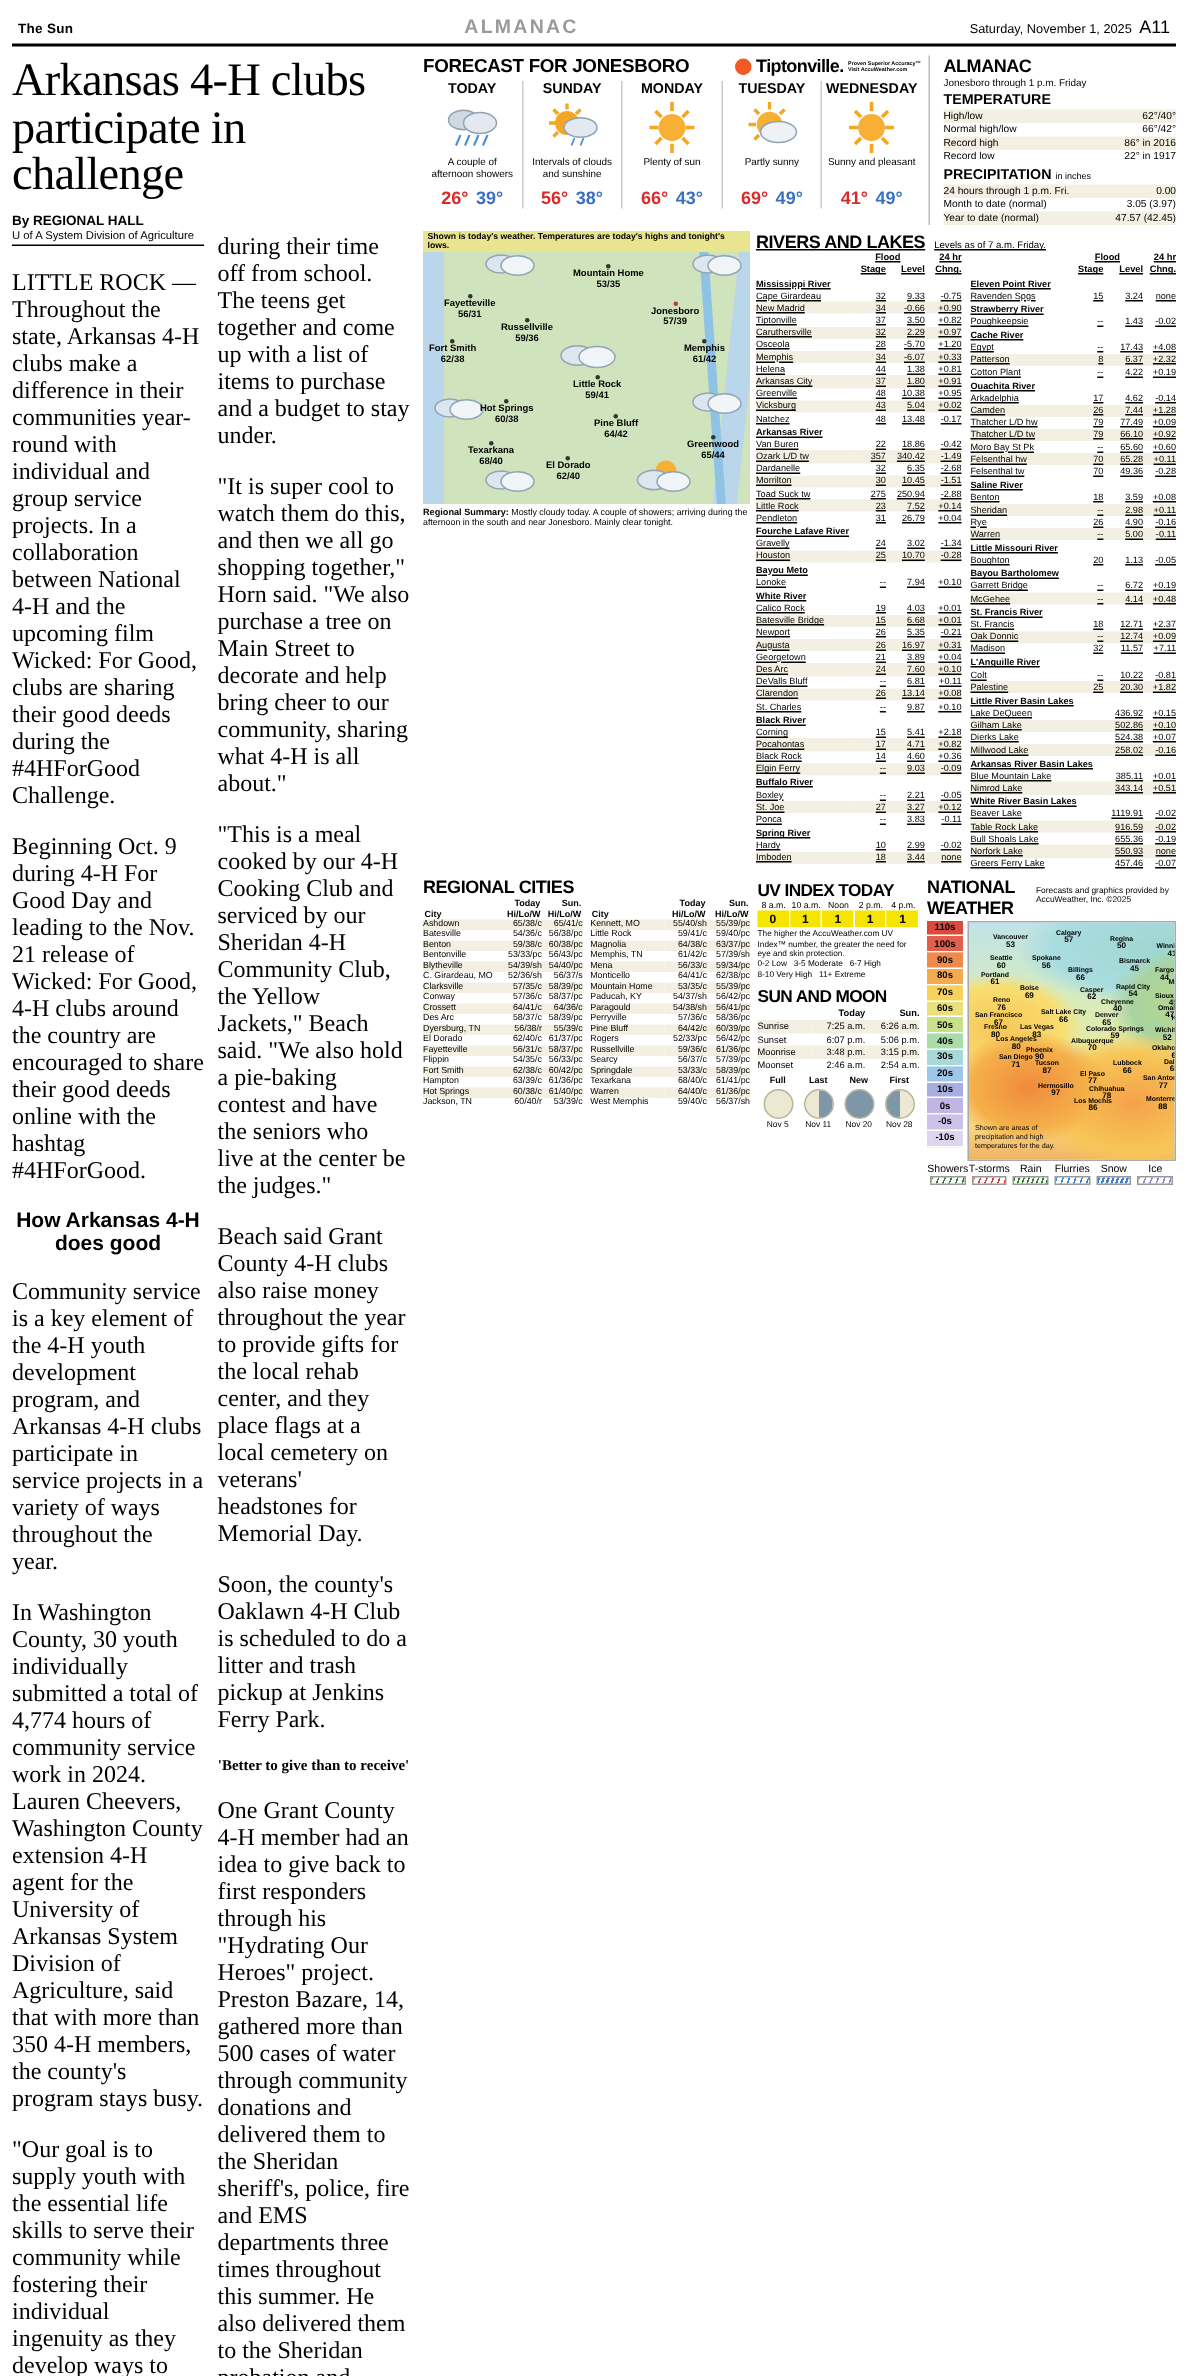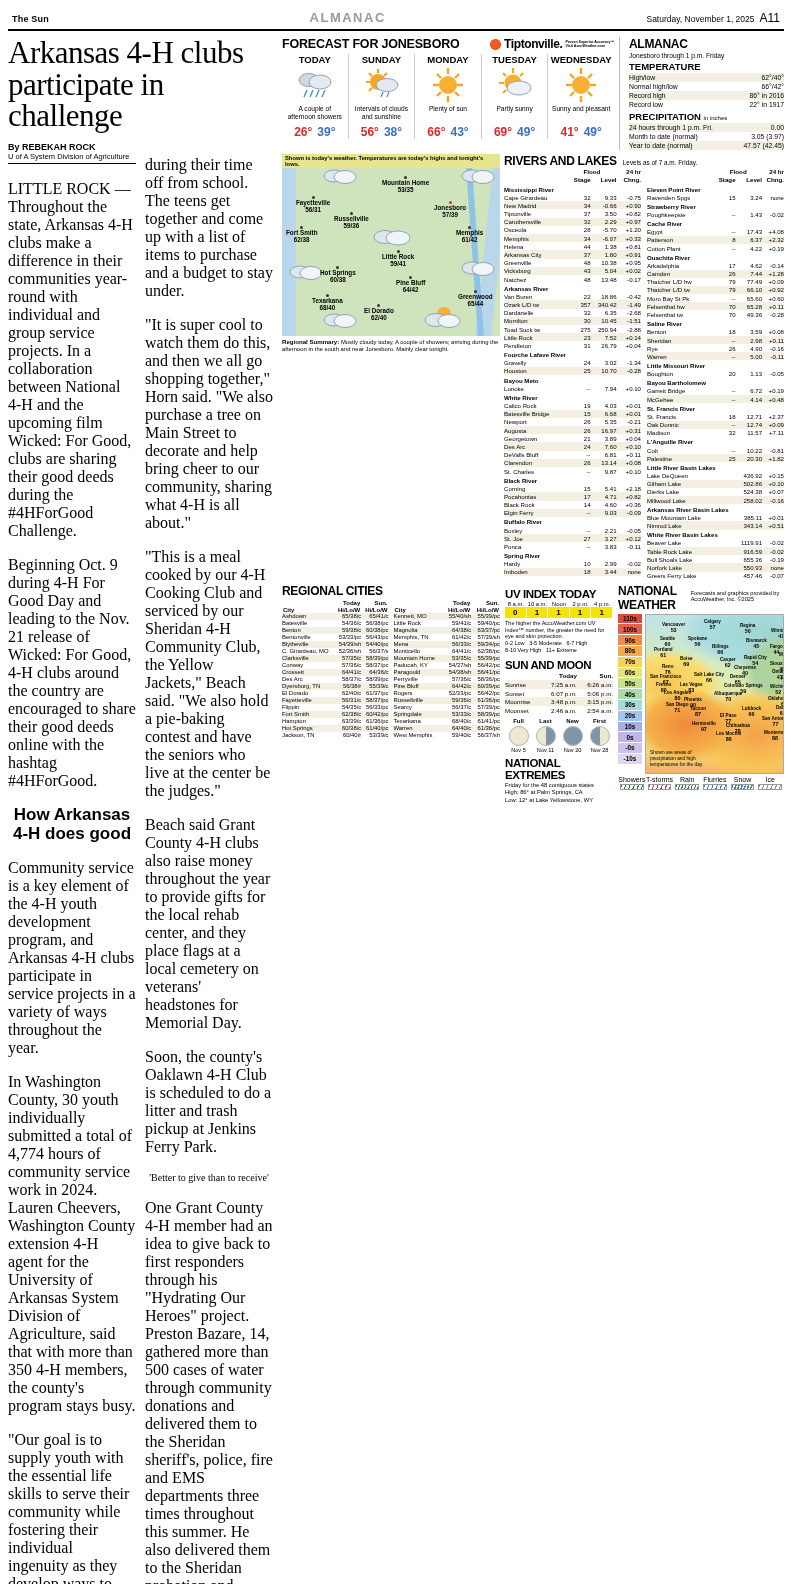--- a/index.html
+++ b/index.html
@@ -29,23 +29,23 @@
 
   
   h1.lead {
     font-family:"Liberation Serif", serif;
     font-size:31px; line-height:1.02; font-weight:normal; margin:0 0 8px 0;
     letter-spacing:-.5px;
   }
   .byline { font-family:"Liberation Sans", sans-serif; font-size:9px; font-weight:bold; margin-top:2px; }
   .byline-sub { font-family:"Liberation Sans", sans-serif; font-size:7.5px; border-bottom:1px solid #000;
      padding-bottom:2px; margin-bottom:4px; }
-  .subhead { font-family:"Liberation Sans", sans-serif; font-weight:bold; font-size:17px;
+  .subhead { font-family:"Liberation Sans", sans-serif; font-weight:bold; font-size:14px;
      text-align:center; line-height:1.1; margin:6px 0 4px 0; }
-  .subhead2 { font-family:"Liberation Serif", serif; font-weight:normal; font-size:10px;
+  .subhead2 { font-family:"Liberation Serif", serif; font-weight:bold; font-size:10px;
      text-align:center; line-height:1.1; margin:6px 0 4px 0; font-style:normal;}
   .wx-top { display:flex; gap:4px; }
   .fc-box { flex:1 1 auto; border-right:1px solid #bbb; padding-right:5px; }
   .fc-head { display:flex; align-items:center; justify-content:space-between; }
   .fc-title { font-family:"Liberation Sans", sans-serif; font-weight:bold; font-size:12.5px; letter-spacing:-.2px;}
   .acc { display:flex; align-items:center; gap:3px; }
   .acc-sun { width:11px; height:11px; border-radius:50%; background:#f15a24; position:relative;}
   .acc-sun:before{content:"";position:absolute;inset:-2px;border-radius:50%;
      background:radial-gradient(circle,#f15a24 48%,transparent 50%);}
   .acc-name { font-family:"Liberation Sans", sans-serif; font-weight:bold; font-size:12px; letter-spacing:-.4px;}
@@ -79,21 +79,21 @@
   .ar-map { position:relative; width:218px; height:168px; background:#cfe3bd; overflow:hidden; }
   .ar-map .water { position:absolute; background:#b9d6ea; }
   .citylab { position:absolute; font-family:"Liberation Sans", sans-serif; font-weight:bold;
      font-size:6.3px; line-height:1.1; text-align:center; white-space:nowrap;}
   .citylab .dot { display:block; width:3px;height:3px;background:#333;border-radius:50%;
      margin:0 auto 1px;}
   .cloudicon { position:absolute; }
   .regsum { font-family:"Liberation Sans", sans-serif; font-size:5.9px; line-height:1.25; margin-top:2px;}
   .regsum b { font-size:6.1px; }
 
-  .riv { flex:1 1 auto; }
+  .riv { flex:1 1 auto;text-decoration:underline; }
   .riv h3 { font-family:"Liberation Sans", sans-serif; font-size:12px; margin:0; letter-spacing:-.3px;}
   .riv .lvl { font-family:"Liberation Sans", sans-serif; font-size:6.4px; margin:1px 0 1px;}
   .riv-cols { display:flex; gap:6px; }
   .riv-col { flex:1 1 0; }
   .riv table { width:100%; border-collapse:collapse; font-family:"Liberation Sans", sans-serif; font-size:6.1px;}
   .riv th { font-size:6.2px; text-align:right; font-weight:bold; padding:0 0 1px; }
   .riv th.l { text-align:left; }
   .riv td { padding:.6px 0; }
   .riv td.n { text-align:right; }
   .riv tr.sh td { background:#f3efe2; }
@@ -165,21 +165,21 @@
       <span>Saturday, November 1, 2025</span><span class="pg">A11</span>
     </div>
   </div>
 
   <div class="top-area">
 
     <div class="col-left">
       <h1 class="lead">Arkansas 4-H clubs participate in challenge</h1>
       <div style="display:flex;gap:9px;">
         <div style="width:128px;flex:0 0 128px;">
-          <div class="byline">By REBEKAH ROCK</div>
+          <div class="byline">By REGIONAL HALL</div>
           <div class="byline-sub">U of A System Division of Agriculture</div>
           <p>LITTLE ROCK — Throughout the state, Arkansas 4-H clubs make a difference in their communities year-round with individual and group service projects. In a collaboration between National 4-H and the upcoming film Wicked: For Good, clubs are sharing their good deeds during the #4HForGood Challenge.</p>
           <p>Beginning Oct. 9 during 4-H For Good Day and leading to the Nov. 21 release of Wicked: For Good, 4-H clubs around the country are encouraged to share their good deeds online with the hashtag #4HForGood.</p>
           <div class="subhead">How Arkansas 4-H does good</div>
           <p>Community service is a key element of the 4-H youth development program, and Arkansas 4-H clubs participate in service projects in a variety of ways throughout the year.</p>
           <p>In Washington County, 30 youth individually submitted a total of 4,774 hours of community service work in 2024. Lauren Cheevers, Washington County extension 4-H agent for the University of Arkansas System Division of Agriculture, said that with more than 350 4-H members, the county's program stays busy.</p>
           <p>"Our goal is to supply youth with the essential life skills to serve their community while fostering their individual ingenuity as they develop ways to meet those needs," Cheevers said. "From ages 5 to 19, there is always a way for our members to give back."</p>
 
         </div>
         <div style="width:128px;flex:0 0 128px;padding-top:0;">
@@ -1262,26 +1262,20 @@
                   <div>Nov 20</div>
                 </div>
               <div class="moon">
                   <div class="ph">First</div>
                   <div class="disc" style="background:linear-gradient(90deg,#7d96a8 50%,#ece9d2 50%);"></div>
                   <div>Nov 28</div>
                 </div>
             </div>
           </div>
 
-          <div class="nx">
-            <h3>NATIONAL EXTREMES</h3>
-            <p>Friday for the 48 contiguous states</p>
-            <p>High: 86° at Palm Springs, CA</p>
-            <p>Low: 12° at Lake Yellowstone, WY</p>
-          </div>
         </div>
 
         <div class="nw">
           <div class="nw-head">
             <div class="nw-title">NATIONAL WEATHER</div>
             <div class="nw-cred">Forecasts and graphics provided by AccuWeather, Inc. ©2025</div>
           </div>
           <div class="nw-body">
             <div class="nw-scale" id="nw-scale">
                 <div style="background: rgb(217, 74, 60);">110s</div>

